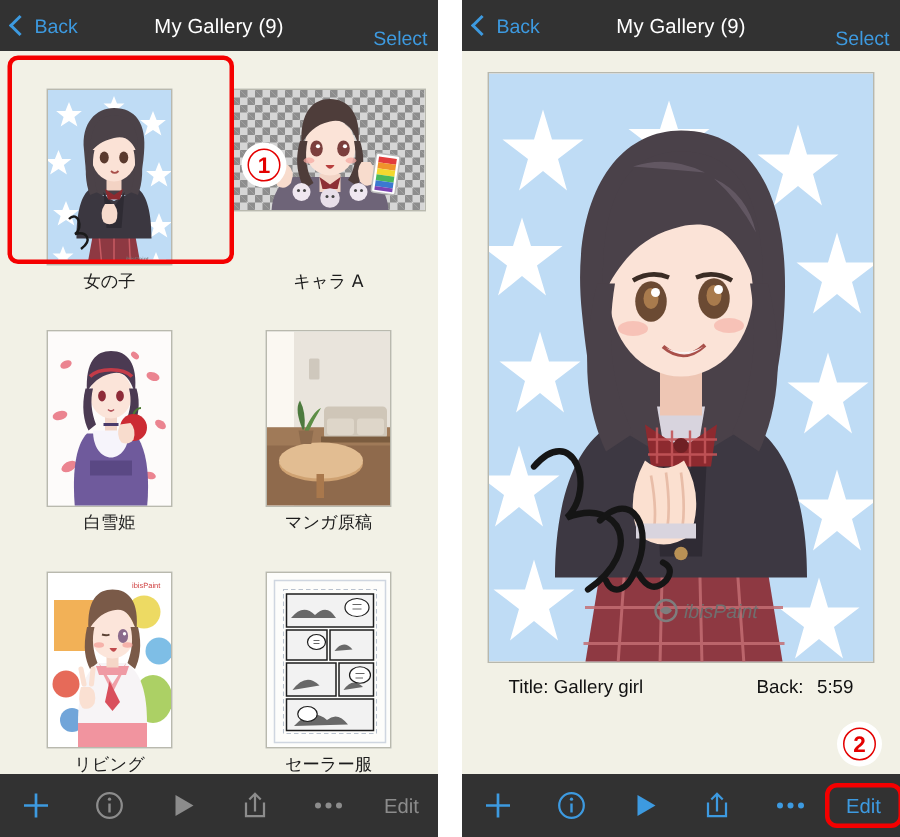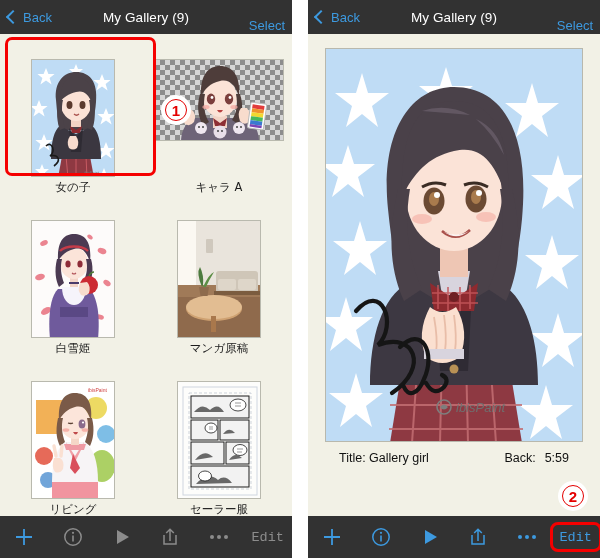--- a/index.html
+++ b/index.html
@@ -108,21 +108,20 @@
     border: 1.8px solid #e40000; border-radius: 50%;
   }
   .badge span { position: relative; z-index: 2; }
 
   
   .toolbar {
     height: 42px; flex: 0 0 42px;
     background: #323232;
     display: flex; align-items: center;
     position: relative;
-    font-family: Liberation Mono, monospace;
   }
   .tb-item {
     flex: 1 1 0; display: flex;
     align-items: center; justify-content: center;
     cursor: pointer; height: 100%;
     position: relative;
   }
   .tb-item.edit { font-size: 13.5px; }
   .g  { color: #8c8c8c; fill: #8c8c8c; stroke: #8c8c8c; }
   .b  { color: #3d9ae0; fill: #3d9ae0; stroke: #3d9ae0; }

